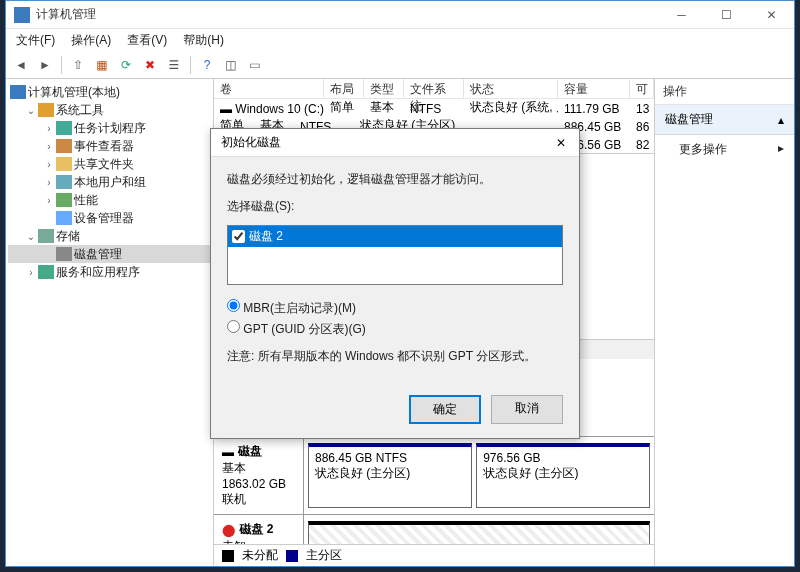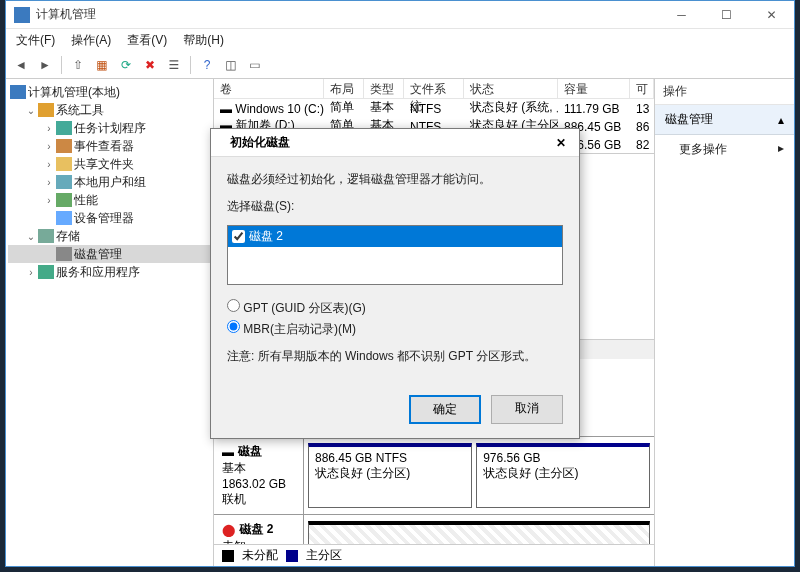--- a/index.html
+++ b/index.html
@@ -38,21 +38,21 @@
 .dparts { flex: 1; display: flex; padding: 6px 4px; gap: 4px; }
 .dpart { border: 1px solid #666; border-top: 4px solid #00008b; padding: 4px 6px; background: #fff; }
 .dpart.unalloc { border-top-color: #000; background: repeating-linear-gradient(45deg,#fff,#fff 4px,#eee 4px,#eee 8px); }
 .legend { height: 22px; display: flex; align-items: center; gap: 8px; padding: 0 8px; border-top: 1px solid #ccc; }
 .lbox { width: 12px; height: 12px; display: inline-block; }
 .actions { width: 140px; border-left: 1px solid #ccc; background: #fff; display: flex; flex-direction: column; }
 .ahead { padding: 4px 8px; background: #fff; border-bottom: 1px solid #e5e5e5; color: #333; }
 .asec { padding: 6px 10px; background: #eaf2fb; border-bottom: 1px solid #d0d8e0; display: flex; justify-content: space-between; align-items: center; }
 .aitem { padding: 6px 10px 6px 24px; color: #222; display: flex; justify-content: space-between; }
 .dialog { position: absolute; left: 210px; top: 128px; width: 370px; background: #f0f0f0; border: 1px solid #7a7a7a; box-shadow: 2px 2px 10px rgba(0,0,0,0.3); z-index: 10; }
-.dtitle { height: 28px; display: flex; align-items: center; justify-content: space-between; padding: 0 4px 0 19px; background: #fff; border-bottom: 1px solid #ddd; font-weight: bold; }
+.dtitle { height: 28px; display: flex; align-items: center; justify-content: space-between; padding: 0 4px 0 10px; background: #fff; border-bottom: 1px solid #ddd; }
 .dclose { width: 28px; height: 24px; display: flex; align-items: center; justify-content: center; }
 .dbody { padding: 14px 16px 10px; color: #222; }
 .dbody p { margin-bottom: 10px; }
 .dlist { height: 60px; background: #fff; border: 1px solid #7a7a7a; margin-bottom: 14px; }
 .dlitem { background: #0078d7; color: #fff; padding: 2px 4px; display: flex; align-items: center; gap: 4px; }
 .dlitem input { accent-color: #fff; }
 .radios { margin: 4px 0 10px; }
 .radios label { display: block; margin: 3px 0; }
 .dbtns { display: flex; justify-content: flex-end; gap: 10px; padding: 10px 16px 14px; }
 .dbtn { min-width: 72px; padding: 4px 14px; background: #e1e1e1; border: 1px solid #adadad; text-align: center; }
@@ -165,21 +165,20 @@
         <div class="vrow">
             <div class="c-vol">▬ <span>Windows 10  (C:)</span></div>
             <div class="c-lay">简单</div>
             <div class="c-type">基本</div>
             <div class="c-fs">NTFS</div>
             <div class="c-stat">状态良好 (系统, 启动, 页面文件, 活动, 主分区)</div>
             <div class="c-cap">111.79 GB</div>
             <div class="c-free">13</div>
           </div>
         <div class="vrow">
-            <div class="c-vol">▬ <span>新加卷  (D:)</span></div>
             <div class="c-lay">简单</div>
             <div class="c-type">基本</div>
             <div class="c-fs">NTFS</div>
             <div class="c-stat">状态良好 (主分区)</div>
             <div class="c-cap">886.45 GB</div>
             <div class="c-free">86</div>
           </div>
         <div class="vrow">
             <div class="c-vol">▬ <span>新加卷</span></div>
             <div class="c-lay">简单</div>
@@ -271,22 +270,22 @@
   <div class="dbody">
     <p>磁盘必须经过初始化，逻辑磁盘管理器才能访问。</p>
     <p>选择磁盘(S):</p>
     <div class="dlist">
       <label class="dlitem">
           <input type="checkbox" checked="" style="">
           <span>磁盘 2</span>
         </label>
     </div>
     <div class="radios">
+      <label><input type="radio" name="ps" checked="" style=""> <span>MBR(主启动记录)(M)</span></label>
       <label><input type="radio" name="ps" style=""> <span>GPT (GUID 分区表)(G)</span></label>
-      <label><input type="radio" name="ps" checked="" style=""> <span>MBR(主启动记录)(M)</span></label>
     </div>
     <p>注意: 所有早期版本的 Windows 都不识别 GPT 分区形式。</p>
   </div>
   <div class="dbtns">
     <div class="dbtn primary">确定</div>
     <div class="dbtn">取消</div>
   </div>
 </div>
 
 <div class="watermark">

